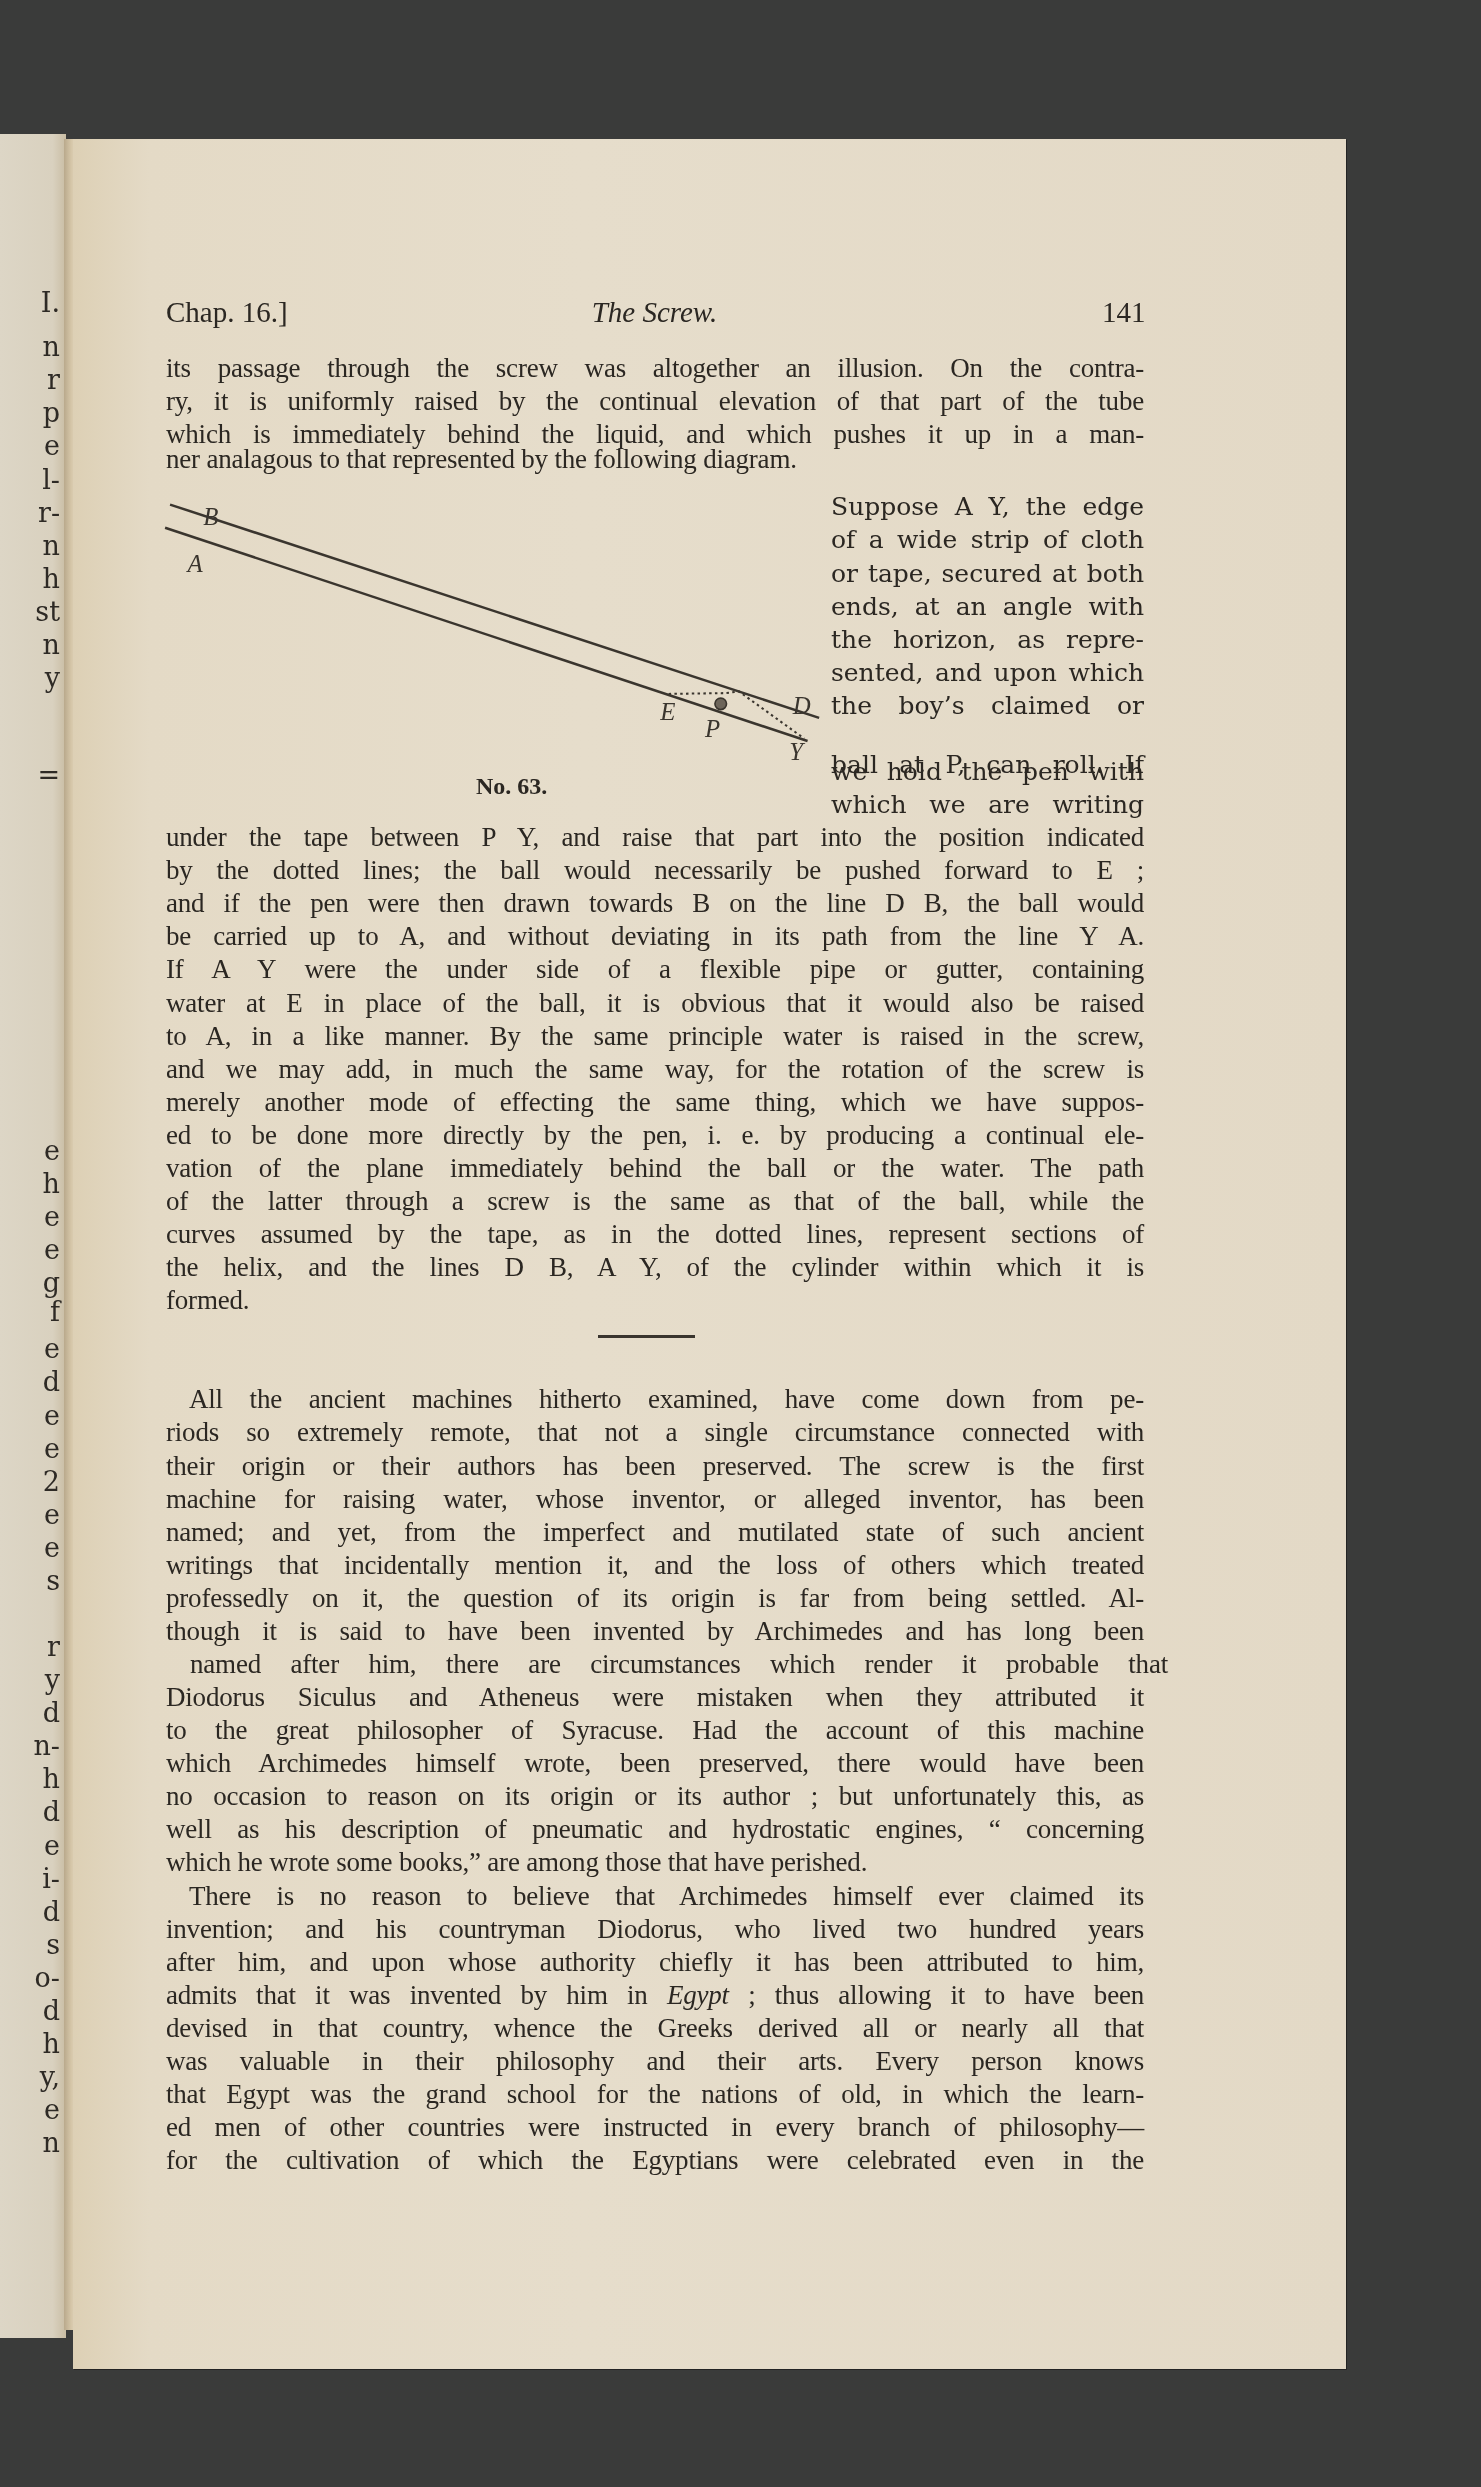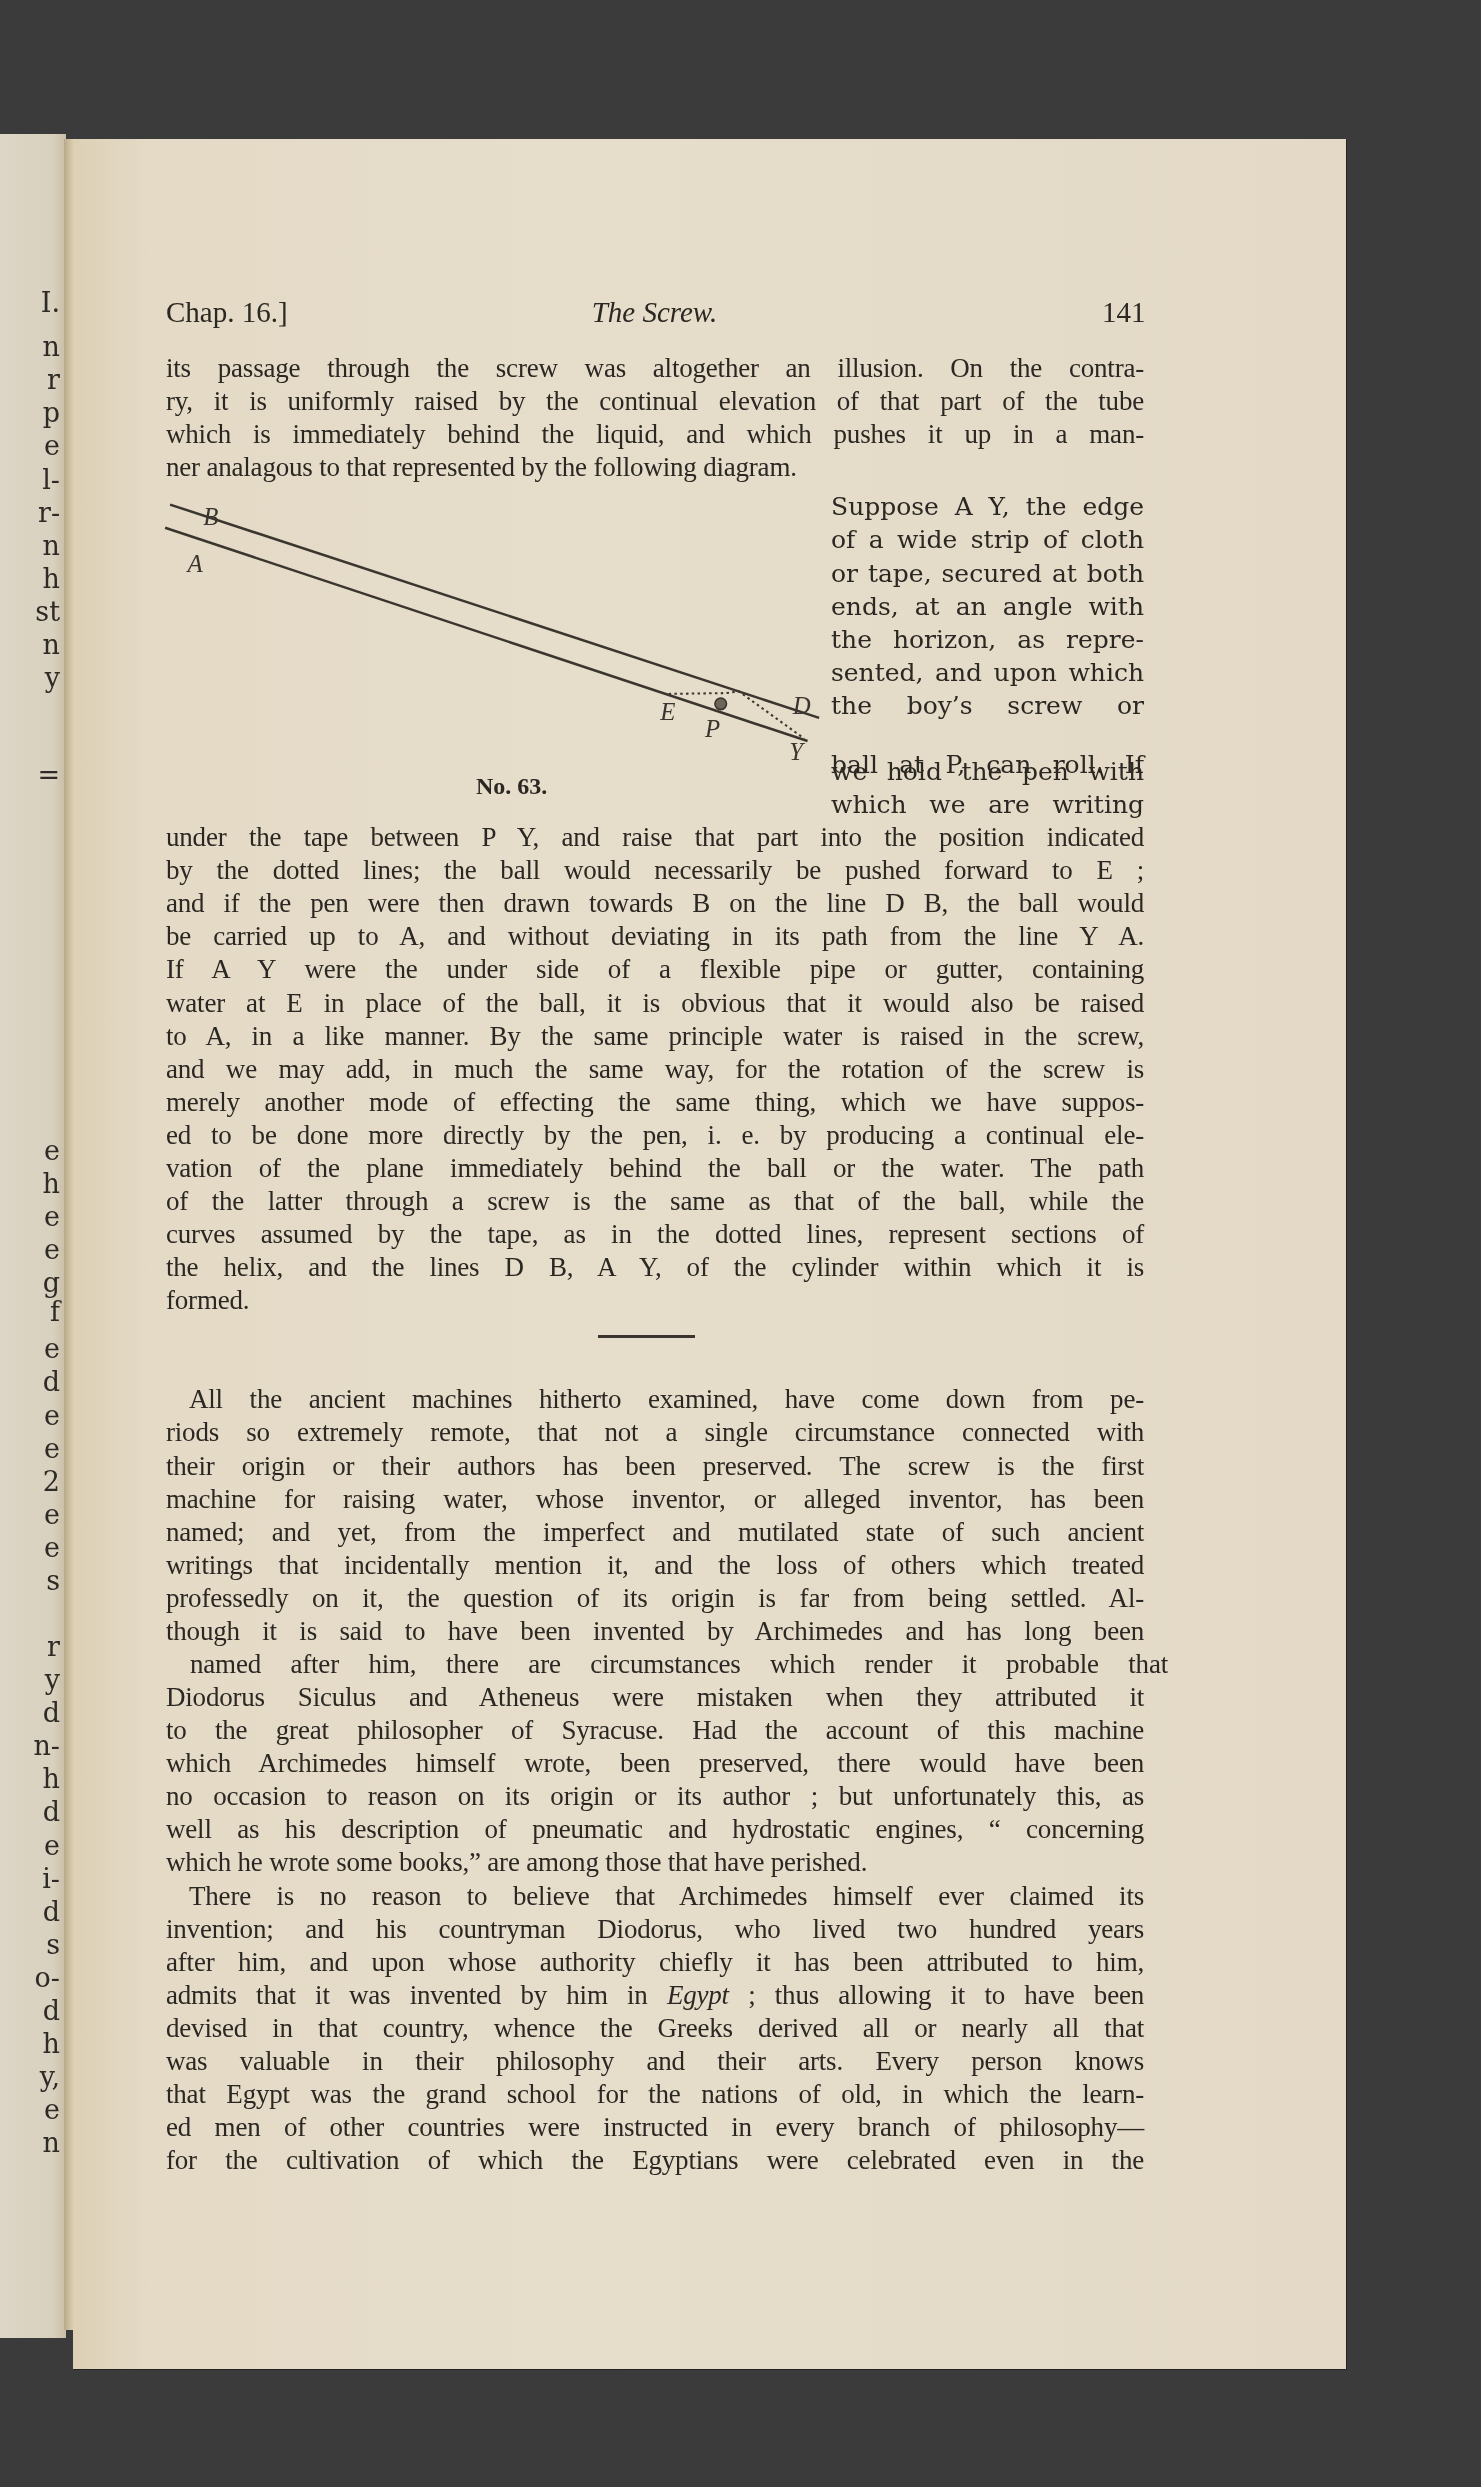--- a/index.html
+++ b/index.html
@@ -102,21 +102,21 @@
 
 <div class="page">
 
   <div class="abs hdr" style="left:93px;">Chap. 16.]</div>
   <div class="abs hdr" style="left:0; width:1163px; text-align:center; font-style:italic;">The Screw.</div>
   <div class="abs hdr" style="left:1029px; width:41px; text-align:right;">141</div>
 
   <div class="line" style="top:213px;">its passage through the screw was altogether an illusion.  On the contra-</div>
   <div class="line" style="top:246px;">ry, it is uniformly raised by the continual elevation of that part of the tube</div>
   <div class="line" style="top:279px;">which is immediately behind the liquid, and which pushes it up in a man-</div>
-  <div class="line nojust" style="top:312px;">ner analagous to that represented by the following diagram.</div>
+  <div class="line nojust" style="top:304px;">ner analagous to that represented by the following diagram.</div>
 
   <svg class="diagram" viewBox="0 0 820 360" width="678" height="298">
     <g>
       <line x1="17" y1="15" x2="802" y2="273" stroke="#3a352e" stroke-width="3"></line>
     </g>
     <g>
       <line x1="11" y1="43" x2="788" y2="301" stroke="#3a352e" stroke-width="3"></line>
     </g>
     <polyline points="620,244 690,243 705,241 784,298" fill="none" stroke="#3a352e" stroke-width="2.5" stroke-dasharray="3,4"></polyline>
     <circle cx="683" cy="256" r="7" fill="#6d655a" stroke="#3a352e" stroke-width="2"></circle>
@@ -128,21 +128,21 @@
     <text class="dlabel" x="766" y="324">Y</text>
   </svg>
   <div class="abs caption" style="left:403px; top:634px;">No. 63.</div>
 
   <div class="side" style="top:351px;">Suppose A Y, the edge</div>
   <div class="side" style="top:384px;">of a wide strip of cloth</div>
   <div class="side" style="top:418px;">or tape, secured at both</div>
   <div class="side" style="top:451px;">ends, at an angle with</div>
   <div class="side" style="top:484px;">the horizon, as repre-</div>
   <div class="side" style="top:517px;">sented, and upon which</div>
-  <div class="side" style="top:550px;">the boy’s screw or</div>
+  <div class="side" style="top:550px;">the boy’s claimed or</div>
   <div class="side" style="top:609px;">ball at P, can roll.  If</div>
   <div class="side" style="top:616px;">we hold the pen with</div>
   <div class="side" style="top:649px;">which we are writing</div>
 
   <div class="line" style="top:682px;">under the tape between P Y, and raise that part into the position indicated</div>
   <div class="line" style="top:715px;">by the dotted lines; the ball would necessarily be pushed forward to E ;</div>
   <div class="line" style="top:748px;">and if the pen were then drawn towards B on the line D B, the ball would</div>
   <div class="line" style="top:781px;">be carried up to A, and without deviating in its path from the line Y A.</div>
   <div class="line" style="top:814px;">If A Y were the under side of a flexible pipe or gutter, containing</div>
   <div class="line" style="top:848px;">water at E in place of the ball, it is obvious that it would also be raised</div>

